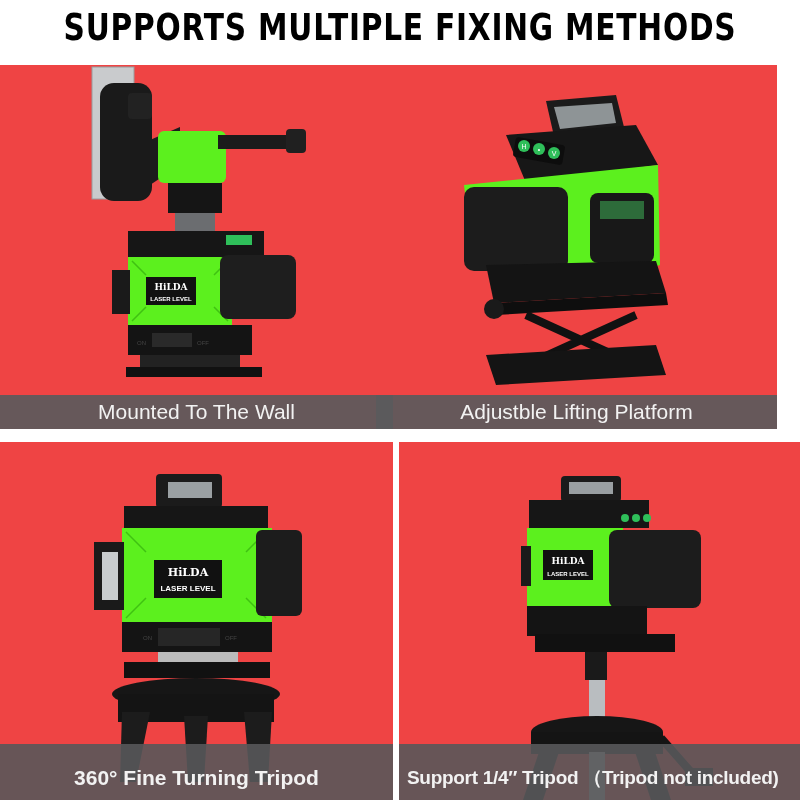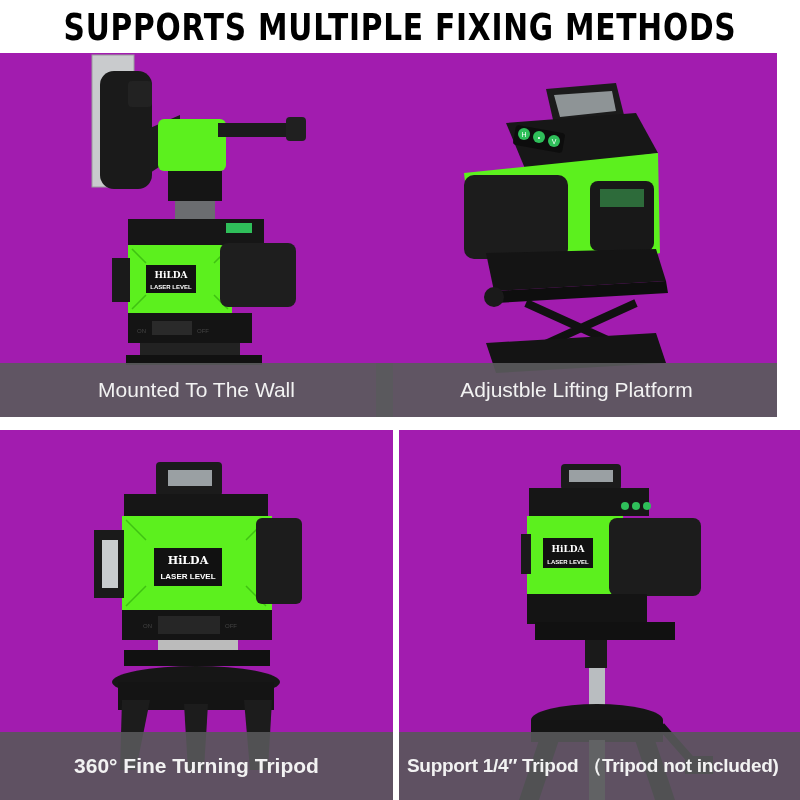--- a/index.html
+++ b/index.html
@@ -8,28 +8,28 @@
 
   .title {
     position: absolute; left: 0; top: 0; width: 800px; height: 53px;
     display: flex; align-items: center; justify-content: center;
     font-family: "DejaVu Sans", sans-serif; font-weight: bold;
     font-size: 38px; letter-spacing: 1px; color: #000;
     transform: scaleX(0.78); transform-origin: center;
     white-space: nowrap;
   }
 
-  .panel { position: absolute; background: #a21caf; overflow: hidden; }
+  .panel { position: absolute; background: #ef4444; overflow: hidden; margin-top: 12px; }
   .p1 { left: 0; top: 53px; width: 393px; height: 364px; }
   .p2 { left: 376px; top: 53px; width: 401px; height: 364px; }
   .p3 { left: 0; top: 430px; width: 393px; height: 370px; }
   .p4 { left: 399px; top: 430px; width: 401px; height: 370px; }
 
   .caption {
-    position: absolute; left: 0; right: 0; bottom: 0; height: 54px;
+    position: absolute; left: 0; right: 0; bottom: 0; height: 34px;
     background: rgba(90,90,92,0.92); color: #f2f2f2;
     display: flex; align-items: center; justify-content: center;
     font-family: "Liberation Sans", sans-serif; font-size: 21px;
     white-space: nowrap; z-index: 5;
   }
   .p3 .caption, .p4 .caption { height: 68px; background: rgba(88,88,90,0.9); font-weight: bold; }
   .p4 .caption { justify-content: flex-start; padding-left: 8px; font-size: 19px; letter-spacing: -0.3px; }
 
   .art { position: absolute; inset: 0; }
   .badge-text { font-family: "DejaVu Serif", serif; font-weight: bold; fill: #fff; }

